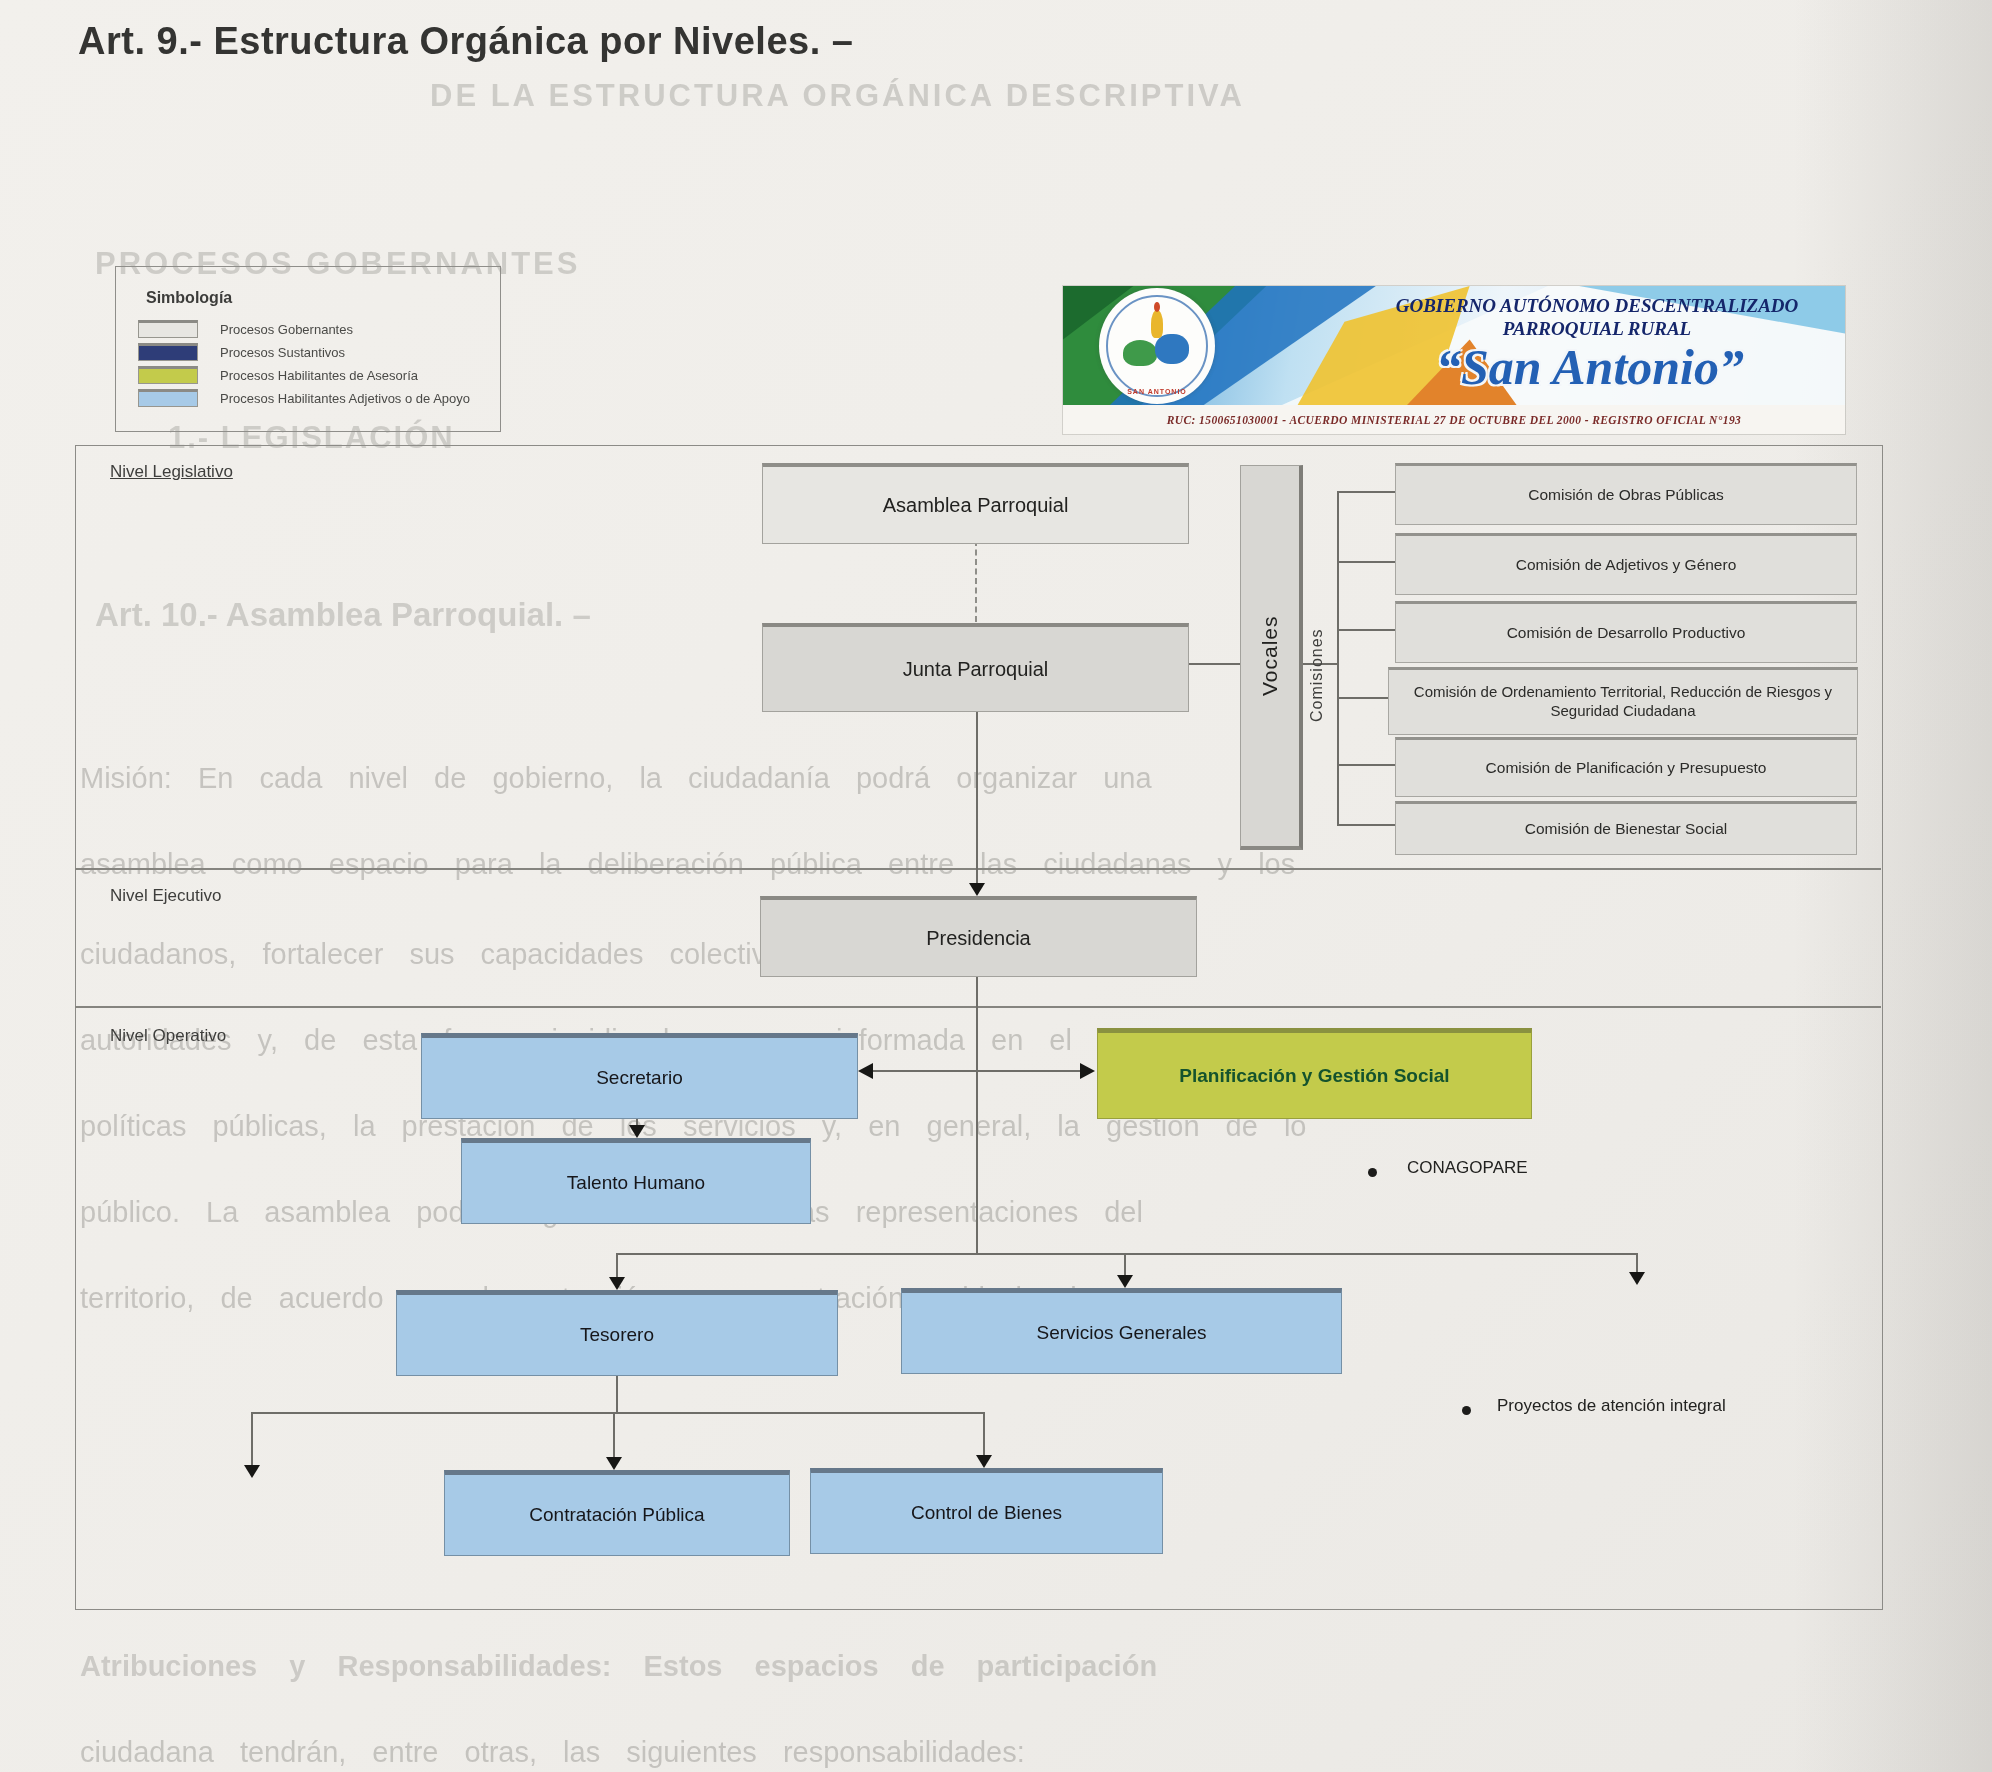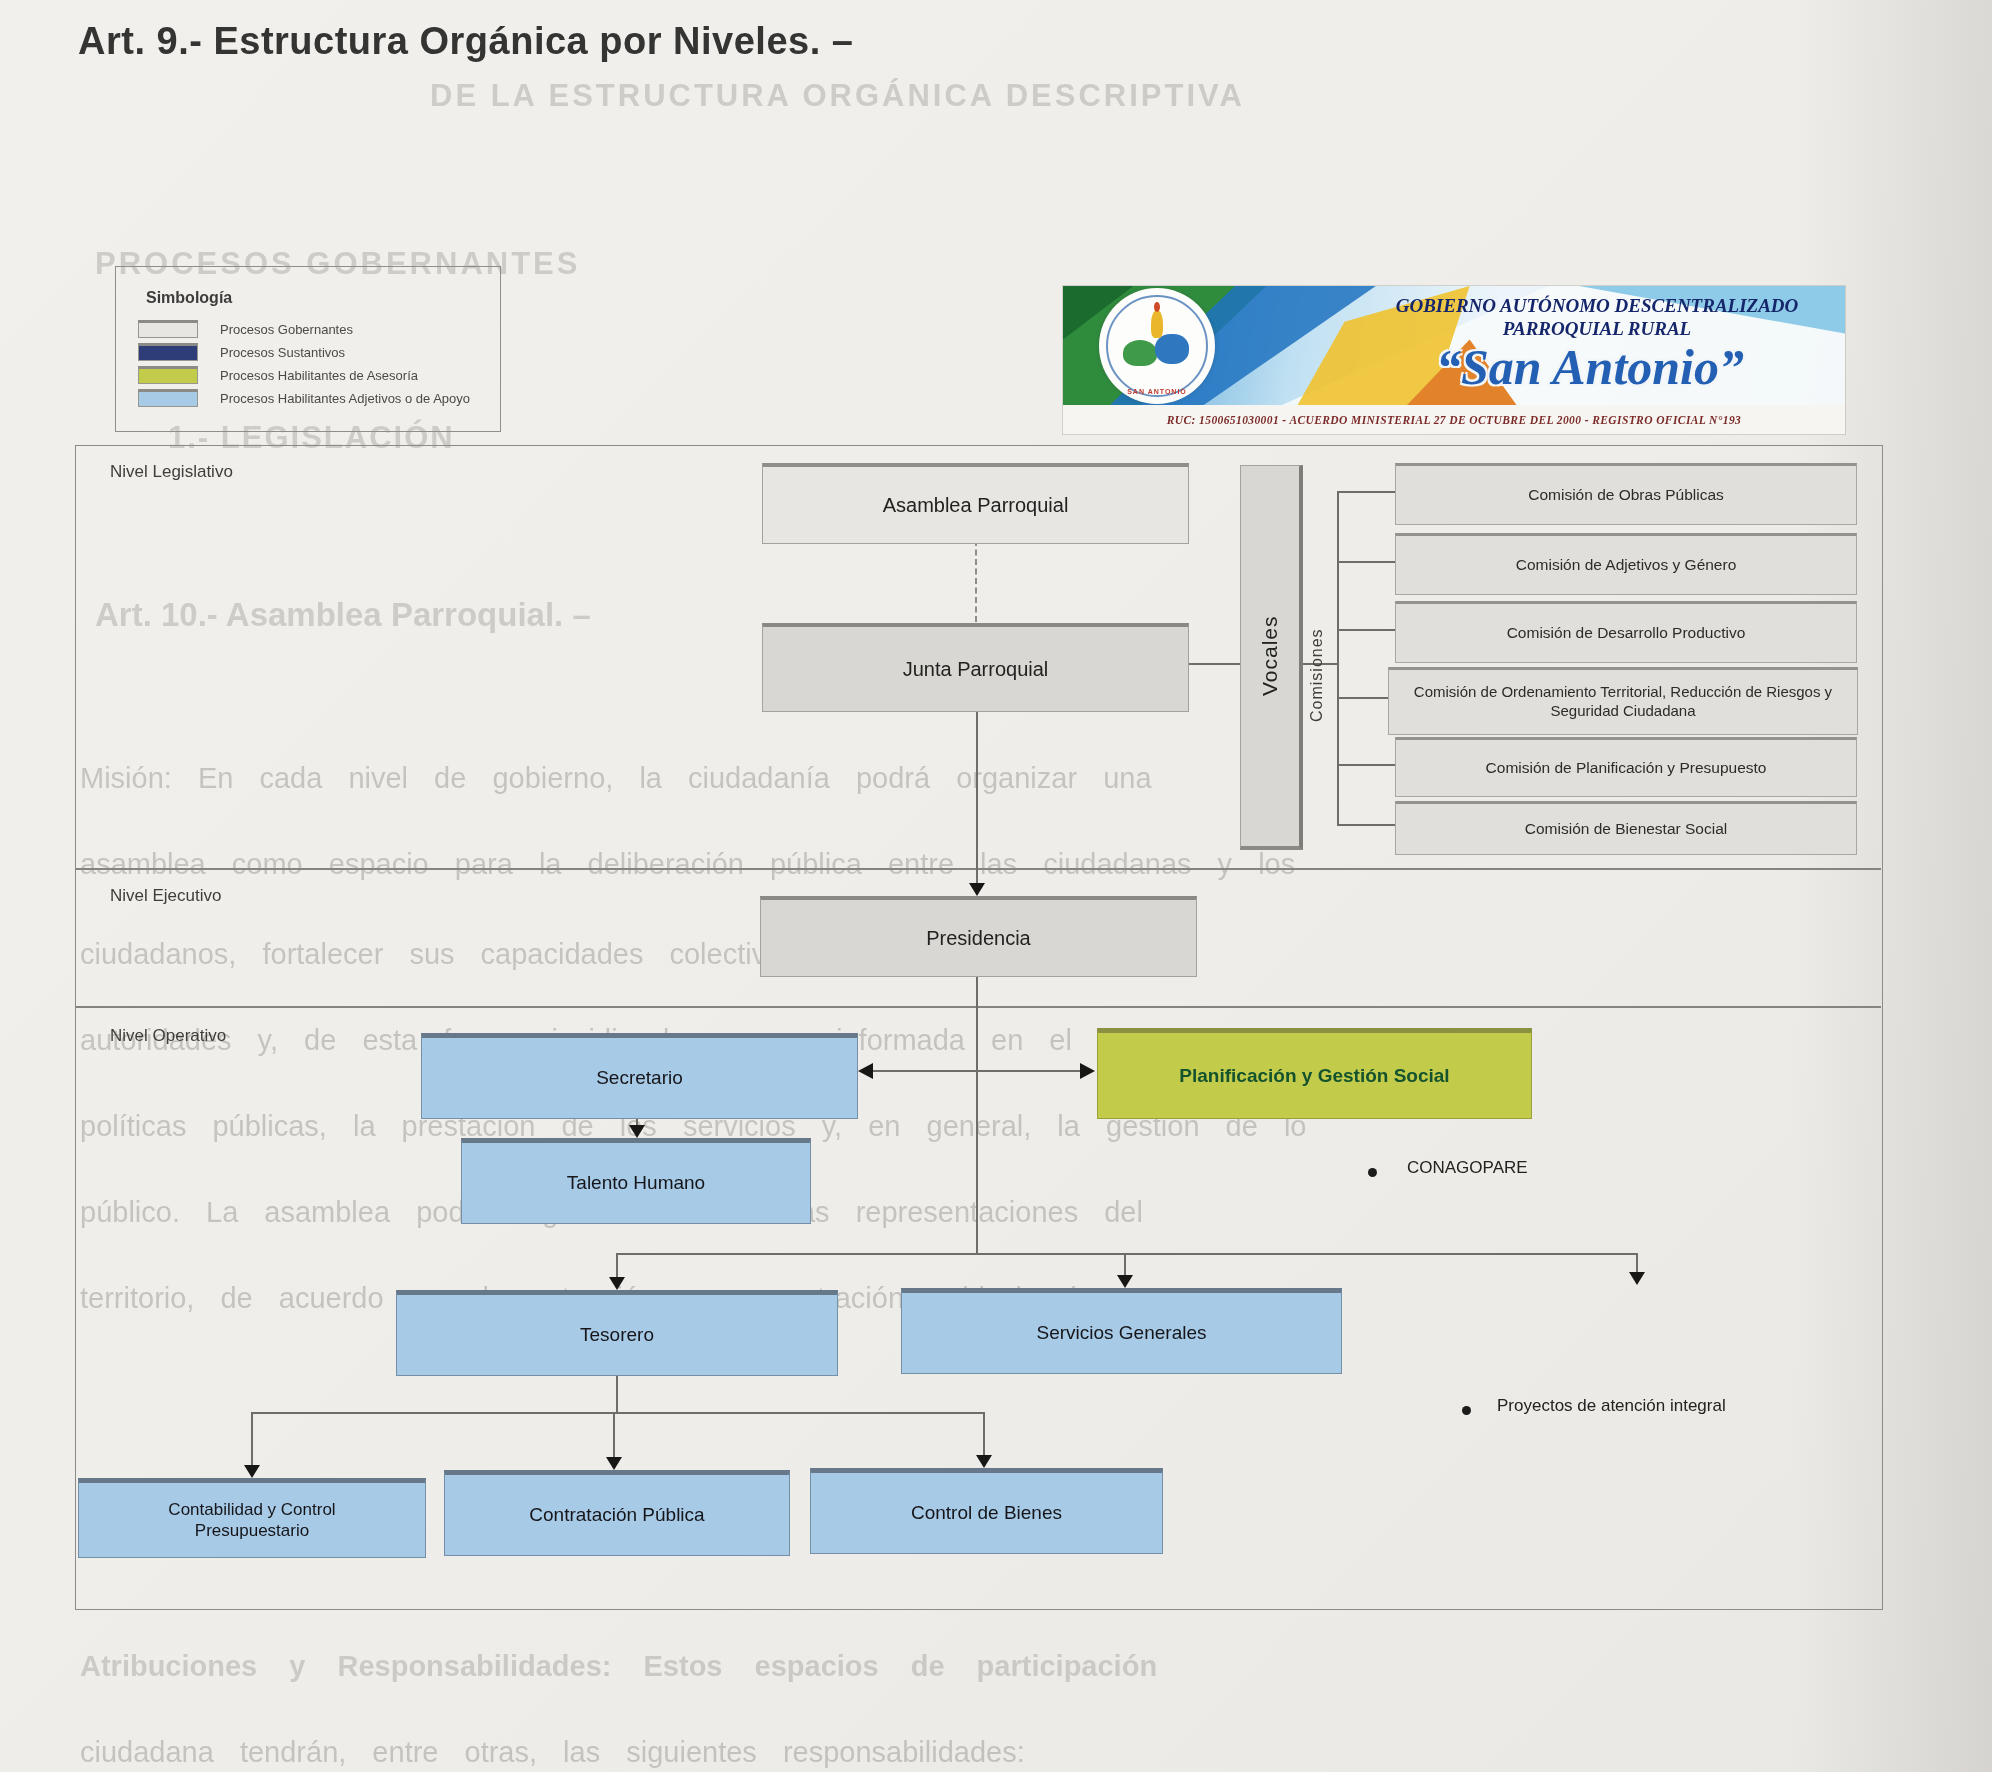--- a/index.html
+++ b/index.html
@@ -131,21 +131,21 @@
       </div>
     </div>
     <div class="abs banner-strip">
       <span class="banner-ruc">RUC: 1500651030001 - ACUERDO MINISTERIAL 27 DE OCTUBRE DEL 2000 - REGISTRO OFICIAL N°193</span>
     </div>
   </div>
 
   <div class="abs frame"></div>
   <div class="abs divider" style="left:75px;top:868px;width:1806px;"></div>
   <div class="abs divider" style="left:75px;top:1006px;width:1806px;"></div>
-  <div class="abs lvl-label" style="left:110px;top:462px;">Nivel Legislativo</div>
+  <div class="abs lvl-label" style="left:110px;top:462px;text-decoration:underline;">Nivel Legislativo</div>
   <div class="abs lvl-label" style="left:110px;top:886px;">Nivel Ejecutivo</div>
   <div class="abs lvl-label" style="left:110px;top:1026px;">Nivel Operativo</div>
 
   <div class="abs dashedV" style="left:975px;top:540px;height:82px;"></div>
   <div class="abs line" style="left:1187px;top:663px;width:53px;height:2px;"></div>
   <div class="abs line" style="left:1298px;top:663px;width:40px;height:2px;"></div>
   <div class="abs line" style="left:1337px;top:491px;width:2px;height:335px;"></div>
   <div class="abs line" style="left:1337px;top:491px;width:58px;height:2px;"></div>
   <div class="abs line" style="left:1337px;top:561px;width:58px;height:2px;"></div>
   <div class="abs line" style="left:1337px;top:629px;width:58px;height:2px;"></div>
@@ -191,17 +191,16 @@
 
   <div class="abs node blue" style="left:421px;top:1033px;width:435px;height:80px;">Secretario</div>
   <div class="abs node green" style="left:1097px;top:1028px;width:433px;height:85px;">Planificación y Gestión Social</div>
   <div class="abs bullet" style="left:1368px;top:1168px;"></div>
   <div class="abs annot" style="left:1407px;top:1158px;">CONAGOPARE</div>
   <div class="abs node blue" style="left:461px;top:1138px;width:348px;height:80px;">Talento Humano</div>
   <div class="abs node blue" style="left:396px;top:1290px;width:440px;height:80px;">Tesorero</div>
   <div class="abs node blue" style="left:901px;top:1288px;width:439px;height:80px;">Servicios Generales</div>
   <div class="abs bullet" style="left:1462px;top:1406px;"></div>
   <div class="abs annot" style="left:1497px;top:1396px;">Proyectos de atención integral</div>
-  <div class="abs node blue" style="left:78px;top:1478px;width:348px;height:80px;font-size:17px;padding:0 30px;box-sizing:border-box;">Contabilidad y Control Presupuestario</div>
   <div class="abs node blue" style="left:444px;top:1470px;width:344px;height:80px;">Contratación Pública</div>
   <div class="abs node blue" style="left:810px;top:1468px;width:351px;height:80px;">Control de Bienes</div>
 
 </div>
 
 </body></html>

